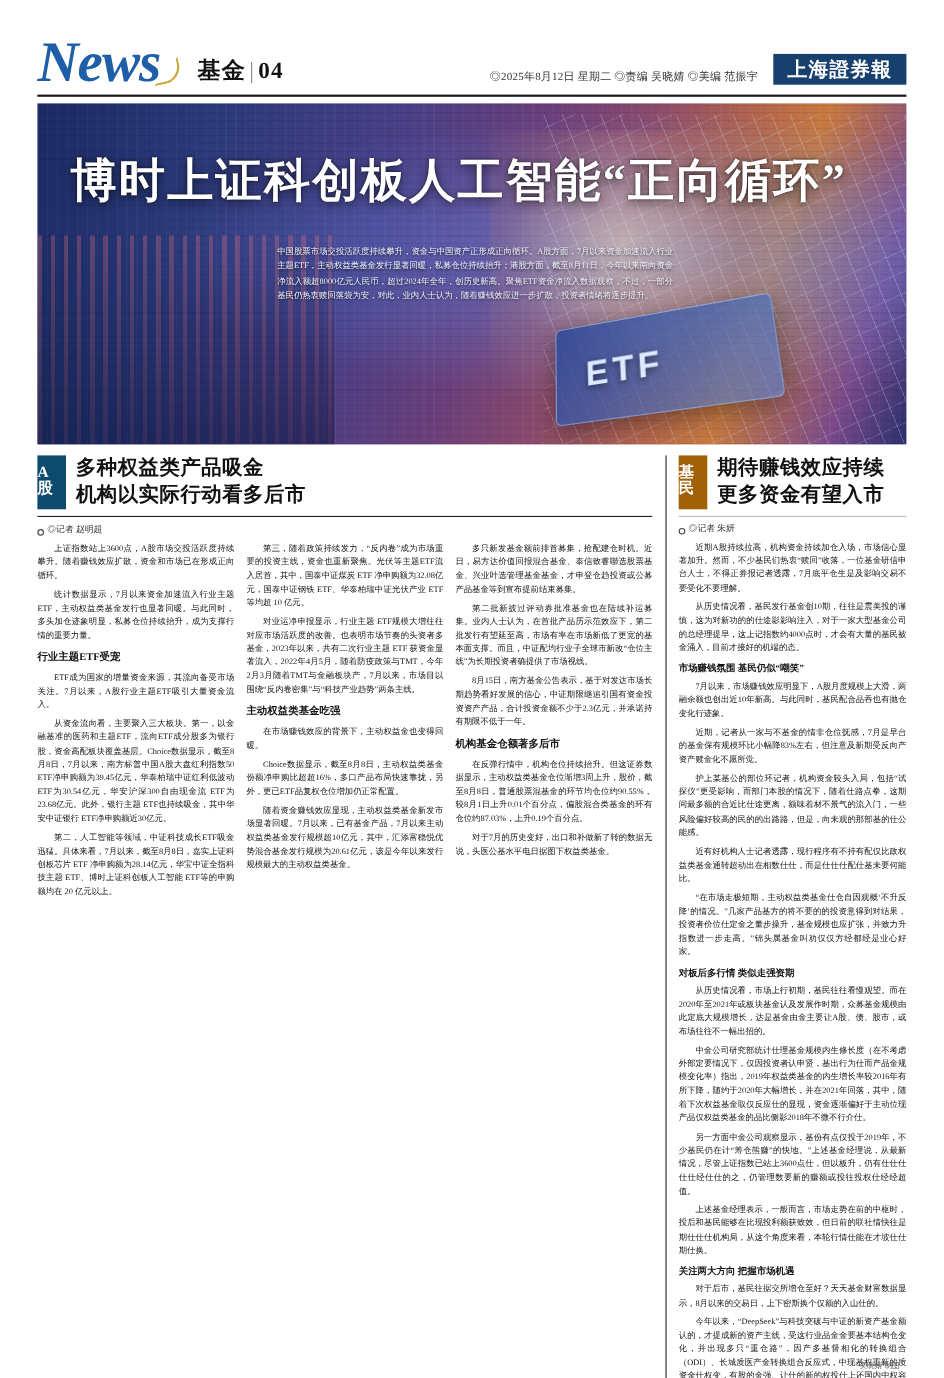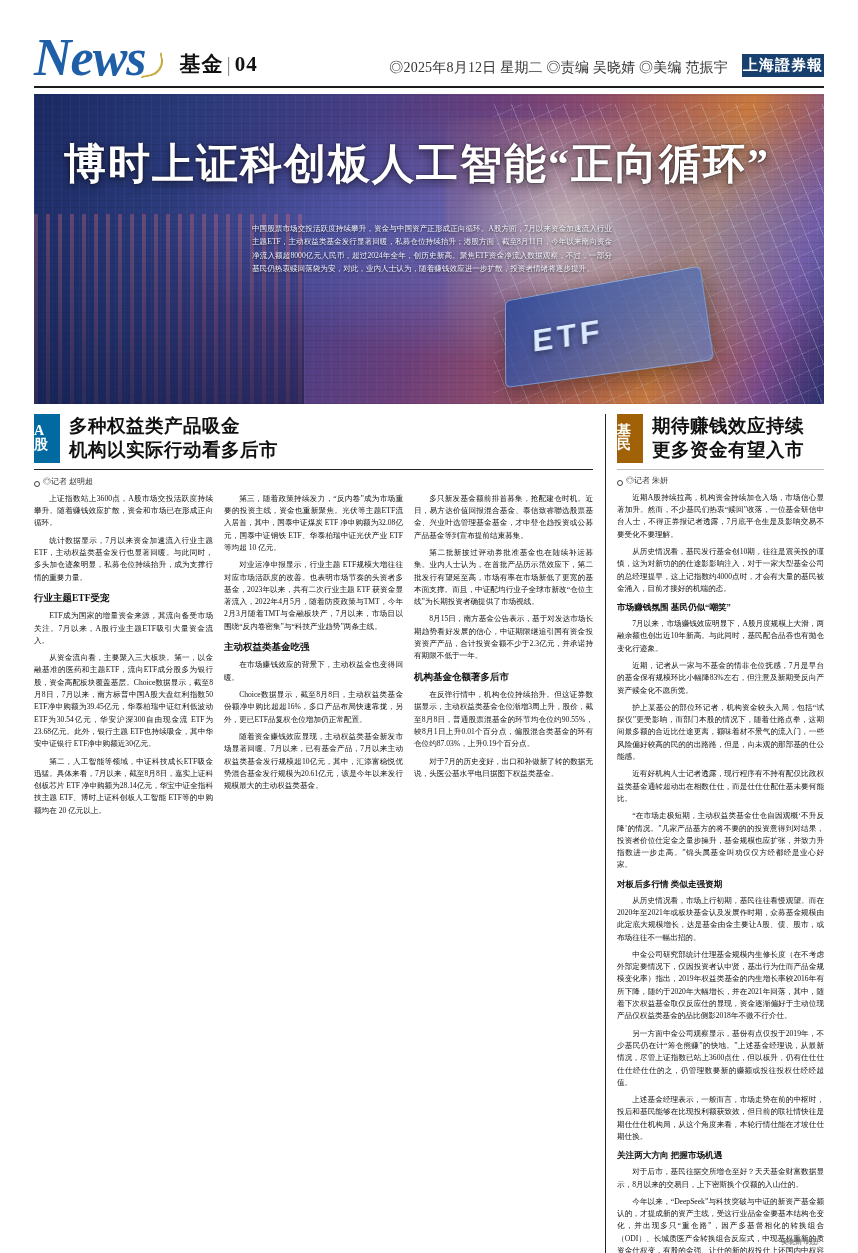--- a/index.html
+++ b/index.html
@@ -60,30 +60,30 @@
   }
   .section-title .bar { color:#888; font-weight: normal; margin: 0 3px; }
   .masthead-right {
     margin-left: auto;
     display: flex;
     align-items: flex-end;
     gap: 14px;
     padding-bottom: 5px;
   }
   .issue-info {
-    font-size: 14px;
+    font-size: 10px;
     color: #333;
     letter-spacing: 0.2px;
   }
   .paper-name {
     background: #17406e;
     color: #fff;
-    font-size: 15px;
-    font-weight: bold;
-    padding: 2px 1px;
+    font-size: 18px;
+    font-weight: bold;
+    padding: 2px 13px;
     letter-spacing: 1px;
     font-family: "Liberation Serif", serif;
   }
   
   .hero {
     position: relative;
     margin-top: 6px;
     height: 310px;
     overflow: hidden;
     background:
@@ -158,21 +158,21 @@
     text-shadow: 0 1px 3px rgba(0,0,0,.8);
   }
   
   .headbox {
     display: flex;
     align-items: stretch;
     margin-bottom: 6px;
   }
   .headbox .tag {
     width: 26px;
-    background: #0369a1;
+    background: #0c4a6e;
     color: #fff;
     font-size: 14px;
     font-weight: bold;
     display: flex;
     flex-direction: column;
     align-items: center;
     justify-content: center;
     line-height: 1.05;
     padding: 3px 0;
     letter-spacing: 1px;

